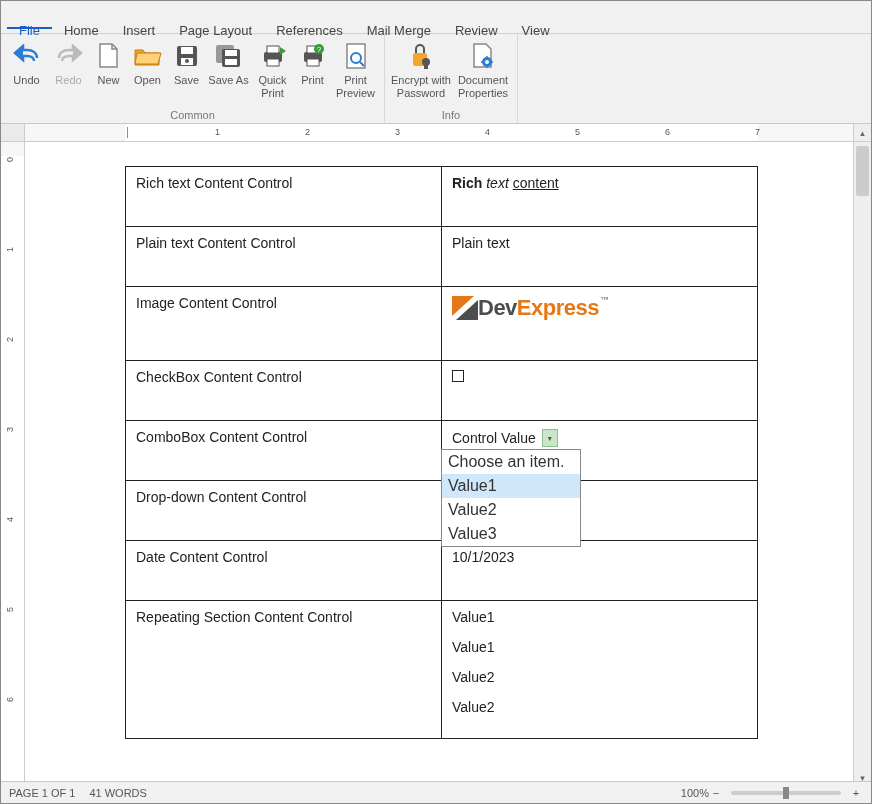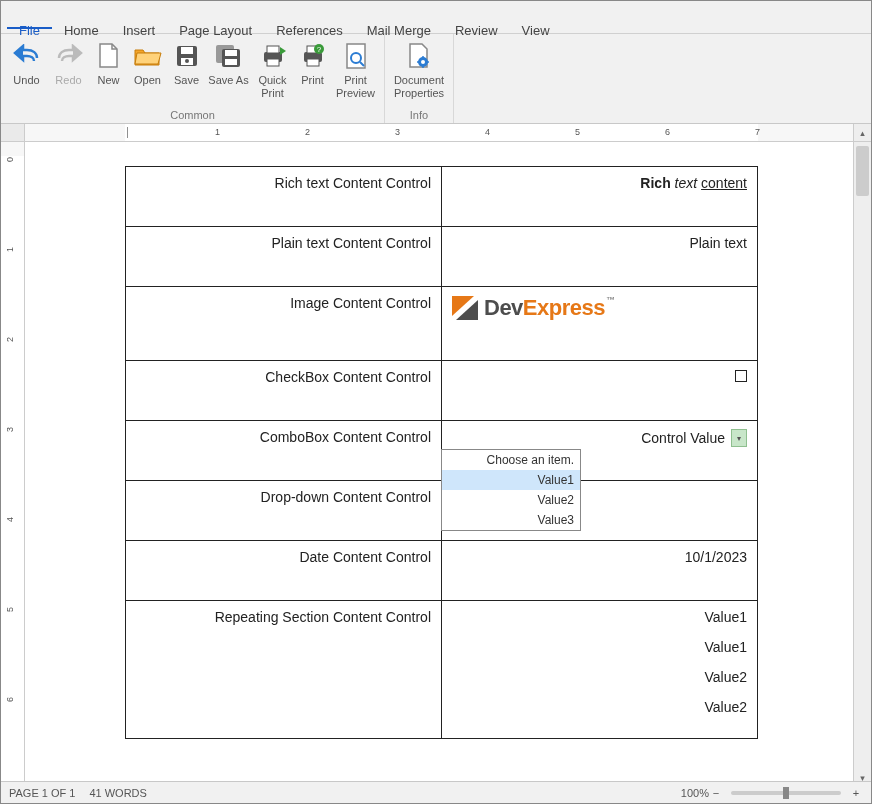--- a/index.html
+++ b/index.html
@@ -117,21 +117,20 @@
   align-items: center;
   justify-content: center;
   font-size: 9px;
   color: #666;
 }
 
 .work-area {
   display: flex;
   height: calc(100% - 28px - 90px - 18px - 22px);
   background: #7dd3fc;
-  text-align: right;
 }
 .v-ruler {
   width: 24px;
   background: #f7f7f7;
   border-right: 1px solid #ccc;
   position: relative;
   font-size: 9px;
   color: #555;
   overflow: hidden;
 }
@@ -206,41 +205,40 @@
   align-items: center;
   justify-content: center;
   margin-left: 6px;
   font-size: 8px;
   color: #555;
 }
 .dropdown-list {
   position: absolute;
   background: #fff;
   border: 1px solid #888;
-  font-size: 12px;
+  font-size: 16px;
   width: 140px;
   z-index: 10;
 }
 .dropdown-list .dd-item {
   padding: 3px 6px;
   color: #333;
 }
 .dropdown-list .dd-item.sel {
   background: #cfe6fb;
 }
 .checkbox-box {
   width: 12px; height: 12px;
   border: 1px solid #222;
   display: inline-block;
 }
 .repeat-val { margin-bottom: 14px; }
 .logo {
   display: flex;
   align-items: center;
-  gap: 6px;
 }
 .logo-text {
   font-size: 22px;
   font-weight: 600;
   color: #e67817;
   letter-spacing: -0.5px;
 }
 .logo-text .dark { color: #4d4d4d; }
 .logo-tm { font-size: 9px; color: #888; vertical-align: top; margin-left:1px;}
 .rich-content .bold { font-weight: bold; }
@@ -389,20 +387,32 @@
             </svg>
         </span>
         <span style="white-space:pre-line;">Print
 Preview</span>
       </div>
     </div>
     <div class="ribbon-group-label">Common</div>
   </div>
   <div class="ribbon-group">
     <div class="ribbon-row">
+      <div class="ribbon-btn" style="width:64px;">
+        <span class="icon">
+          <svg width="26" height="28" viewBox="0 0 26 28">
+              <rect x="5" y="11" width="14" height="13" rx="2" fill="#f4a52a"></rect>
+              <path d="M8 11V7a4 4 0 018 0v4" fill="none" stroke="#555" stroke-width="2"></path>
+              <circle cx="18" cy="20" r="4" fill="#555"></circle>
+              <rect x="16" y="22" width="4" height="5" fill="#555"></rect>
+            </svg>
+        </span>
+        <span style="white-space:pre-line;">Encrypt with
+Password</span>
+      </div>
       <div class="ribbon-btn" style="width:60px;">
         <span class="icon">
           <svg width="24" height="28" viewBox="0 0 24 28">
               <path d="M3 2h12l5 5v18H3z" fill="#fff" stroke="#888" stroke-width="1.5"></path>
               <circle cx="16" cy="20" r="5" fill="#2b7cd3"></circle>
               <circle cx="16" cy="20" r="2" fill="#fff"></circle>
               <path d="M16 14v2M16 24v2M10 20h2M20 20h2" stroke="#2b7cd3" stroke-width="1.5"></path>
             </svg>
         </span>
         <span style="white-space:pre-line;">Document

